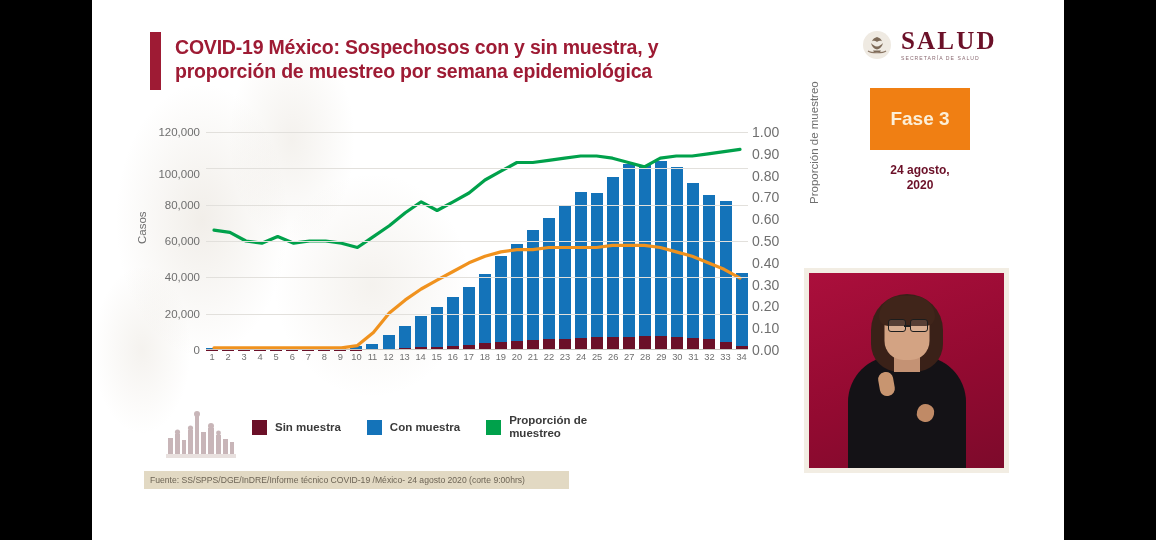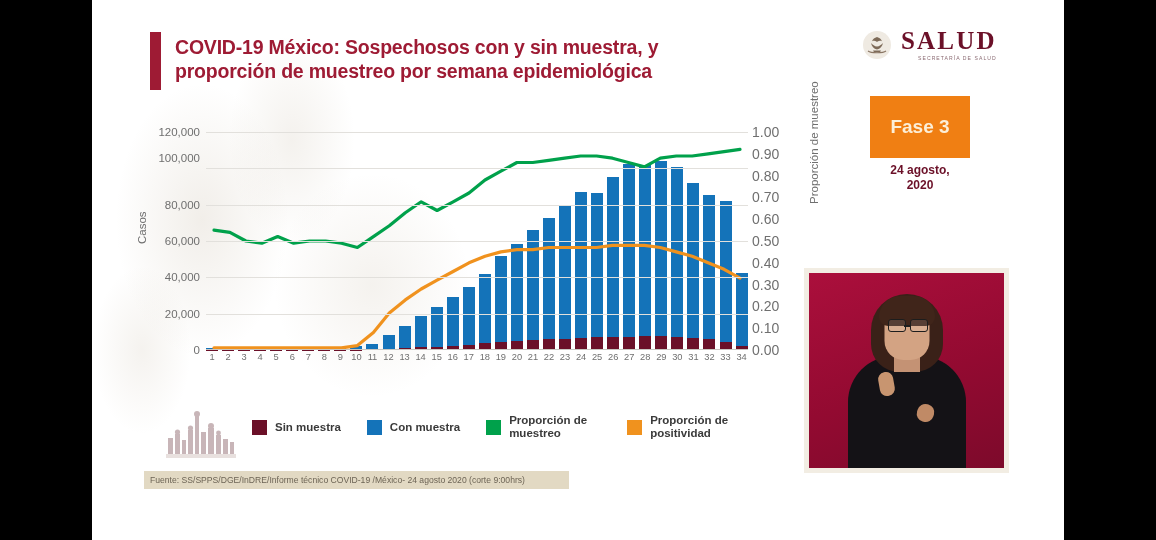--- a/index.html
+++ b/index.html
@@ -56,27 +56,27 @@
 
   
   #monument{position:absolute;left:72px;top:408px;width:74px;height:52px;opacity:0.55;}
 
   
   #source{position:absolute;left:52px;top:471px;width:425px;height:18px;background:#E2D9C3;
           display:flex;align-items:center;padding-left:6px;box-sizing:border-box;}
   #source-text{font-size:8.6px;color:#6d6455;white-space:nowrap;}
 
   
-  #salud{position:absolute;left:770px;top:28px;display:flex;align-items:center;gap:9px;text-align:right;}
+  #salud{position:absolute;left:770px;top:28px;display:flex;align-items:center;gap:9px;}
   #salud-emblem{width:30px;height:30px;flex:0 0 auto;}
   #salud-word{color:#6B1028;font-family:"Liberation Serif",serif;font-size:25px;font-weight:bold;
               letter-spacing:2.2px;line-height:1;}
   #salud-sub{color:#8a6a72;font-size:5.1px;letter-spacing:1.05px;margin-top:2px;}
 
-  #fase{position:absolute;left:778px;top:96px;width:100px;height:62px;background:#F07F13;
+  #fase{position:absolute;left:778px;top:88px;width:100px;height:62px;background:#F07F13;
         display:flex;align-items:center;justify-content:center;}
   #fase-text{color:#FCEFD8;font-size:19px;font-weight:bold;}
   #fecha{position:absolute;left:778px;top:163px;width:100px;text-align:center;color:#6B1028;
          font-size:12px;font-weight:bold;line-height:1.25;}
 
   
   #video{position:absolute;left:712px;top:268px;width:205px;height:205px;background:#F2EDE3;padding:5px;
          box-sizing:border-box;}
   #video-inner{position:relative;width:100%;height:100%;background:#9E0B35;overflow:hidden;}
   #v-bg{position:absolute;inset:0;background:linear-gradient(160deg,#AB0F3C 0%,#930A31 55%,#7D0A2B 100%);}
@@ -115,21 +115,21 @@
 
     <div id="chart">
       <div id="ylabel-left">Casos</div>
       <div id="ylabel-right">Proporción de muestreo</div>
       <div id="yaxis-left">
           <div class="ytick" style="top: 218px;">0</div>
           <div class="ytick" style="top: 181.667px;">20,000</div>
           <div class="ytick" style="top: 145.333px;">40,000</div>
           <div class="ytick" style="top: 109px;">60,000</div>
           <div class="ytick" style="top: 72.6667px;">80,000</div>
-          <div class="ytick" style="top: 26px;">100,000</div>
+          <div class="ytick" style="top: 42px;">100,000</div>
           <div class="ytick" style="top: 0px;">120,000</div>
         </div>
       <div id="yaxis-right">
           <div class="ytick-r" style="top: 218px;">0.00</div>
           <div class="ytick-r" style="top: 196.2px;">0.10</div>
           <div class="ytick-r" style="top: 174.4px;">0.20</div>
           <div class="ytick-r" style="top: 152.6px;">0.30</div>
           <div class="ytick-r" style="top: 130.8px;">0.40</div>
           <div class="ytick-r" style="top: 109px;">0.50</div>
           <div class="ytick-r" style="top: 87.2px;">0.60</div>
@@ -356,24 +356,20 @@
           <span class="leg-label">Sin muestra</span>
         </div>
         <div class="leg">
           <span class="swatch" style="background: rgb(20, 115, 185);"></span>
           <span class="leg-label">Con muestra</span>
         </div>
         <div class="leg">
           <span class="swatch" style="background: rgb(0, 161, 75);"></span>
           <span class="leg-label">Proporción de muestreo</span>
         </div>
-        <div class="leg">
-          <span class="swatch" style="background: rgb(240, 146, 30);"></span>
-          <span class="leg-label">Proporción de positividad</span>
-        </div>
       </div>
 
     <div id="source">
       <span id="source-text">Fuente: SS/SPPS/DGE/InDRE/Informe técnico COVID-19 /México- 24 agosto 2020 (corte 9:00hrs)</span>
     </div>
 
     <div id="salud">
       <svg id="salud-emblem" viewBox="0 0 30 30">
         <circle cx="15" cy="15" r="14" fill="#efeae2"></circle>
         <g fill="#7d6a58">

